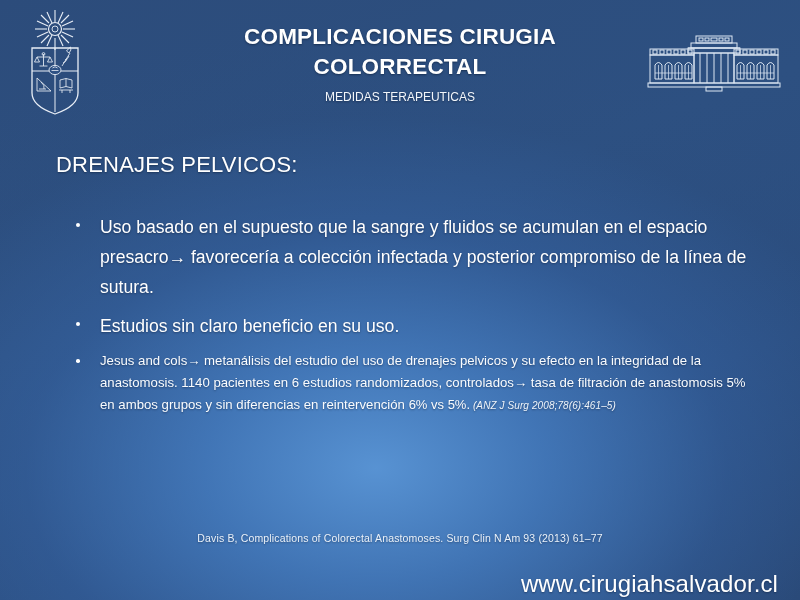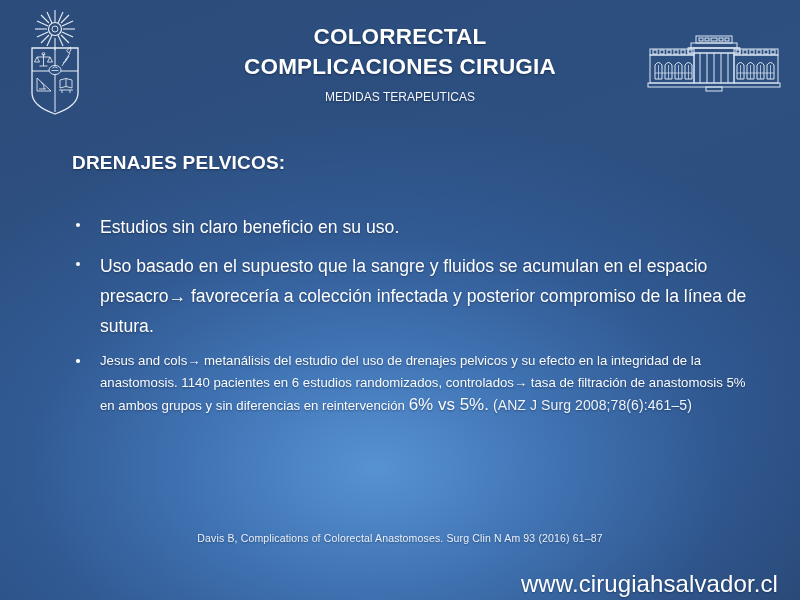--- a/index.html
+++ b/index.html
@@ -67,24 +67,24 @@
     right: 16px;
     top: 32px;
     width: 140px;
     height: 64px;
   }
   .logo-left svg, .logo-right svg { display: block; width: 100%; height: 100%; }
 
   
   .section-heading {
     position: absolute;
-    left: 72px;
+    left: 56px;
     top: 152px;
-    font-size: 19px;
-    font-weight: bold;
+    font-size: 22px;
+    font-weight: normal;
     color: #ffffff;
     letter-spacing: 0.2px;
     text-shadow: 0 1px 2px rgba(10,25,50,0.5);
   }
 
   .bullets {
     position: absolute;
     left: 70px;
     top: 212px;
     width: 688px;
@@ -115,25 +115,26 @@
   }
 
   .bullet.lvl-small { padding-left: 30px; margin-bottom: 0; }
   .bullet.lvl-small .dot { top: 9px; width: 3.5px; height: 3.5px; }
   .bullet.lvl-small .txt {
     font-size: 13.2px;
     line-height: 22px;
     color: #fafcfe;
   }
   .cite {
-    font-size: 14px;
+    font-size: 10px;
     letter-spacing: 0.1px;
     color: #eef4fa;
-  }
-  .pct { font-size: 17px; }
+    font-style: italic;
+  }
+  .pct { font-size: 13px; }
 
   
   .footer-ref {
     position: absolute;
     left: 0; right: 0;
     top: 532px;
     text-align: center;
     font-size: 10.5px;
     color: #eaf1f9;
     letter-spacing: 0.15px;
@@ -218,22 +219,22 @@
           <g stroke-width="0.9">
             <ellipse cx="33" cy="62" rx="6" ry="4.6" fill="#2e5184"></ellipse>
             <path d="M29.5 62.5 L36.5 62.5" stroke-width="0.8"></path>
             <path d="M30.5 60 Q33 57.5 35.5 60" stroke-width="0.8"></path>
           </g>
         </g>
       </svg>
     </div>
 
     <div class="title-block">
+      <div class="title-line">COMPLICACIONES CIRUGIA</div>
       <div class="title-line">COLORRECTAL</div>
-      <div class="title-line">COMPLICACIONES CIRUGIA</div>
       <div class="subtitle-line">MEDIDAS TERAPEUTICAS</div>
     </div>
 
     <div class="logo-right">
       <svg viewBox="0 0 140 64" xmlns="http://www.w3.org/2000/svg">
         <g stroke="#dde7f3" fill="none" stroke-width="1">
 
           <rect x="52" y="4" width="36" height="7"></rect>
           <rect x="55" y="6" width="4" height="3"></rect>
           <rect x="61" y="6" width="4" height="3"></rect>
@@ -298,31 +299,31 @@
       </svg>
     </div>
   </div>
 
   <div class="section-heading">DRENAJES PELVICOS:</div>
 
   <div class="bullets">
 
     <div class="bullet lvl-big">
       <span class="dot"></span>
-      <span class="txt">Estudios sin claro beneficio en su uso.</span>
+      <span class="txt">Uso basado  en el supuesto que la sangre y fluidos se acumulan en el espacio presacro→ favorecería a colección infectada y posterior compromiso de la línea de sutura.</span>
     </div>
 
     <div class="bullet lvl-big">
       <span class="dot"></span>
-      <span class="txt">Uso basado  en el supuesto que la sangre y fluidos se acumulan en el espacio presacro→ favorecería a colección infectada y posterior compromiso de la línea de sutura.</span>
+      <span class="txt">Estudios sin claro beneficio en su uso.</span>
     </div>
 
     <div class="bullet lvl-small">
       <span class="dot"></span>
       <span class="txt"><span>Jesus and cols→ metanálisis del estudio del uso de drenajes pelvicos y su efecto en la integridad de la anastomosis. 1140 pacientes en 6 estudios randomizados, controlados→ tasa de filtración de anastomosis 5%  en ambos grupos y sin diferencias en reintervención </span><span class="pct">6% vs 5%.</span><span class="cite"> (ANZ J Surg 2008;78(6):461–5)</span></span>
     </div>
 
   </div>
 
-  <div class="footer-ref">Davis B, Complications of Colorectal Anastomoses. Surg Clin N Am 93 (2016) 61–87</div>
+  <div class="footer-ref">Davis B, Complications of Colorectal Anastomoses. Surg Clin N Am 93 (2013) 61–77</div>
   <div class="site-url">www.cirugiahsalvador.cl</div>
 
 </div>
 
 </body></html>

